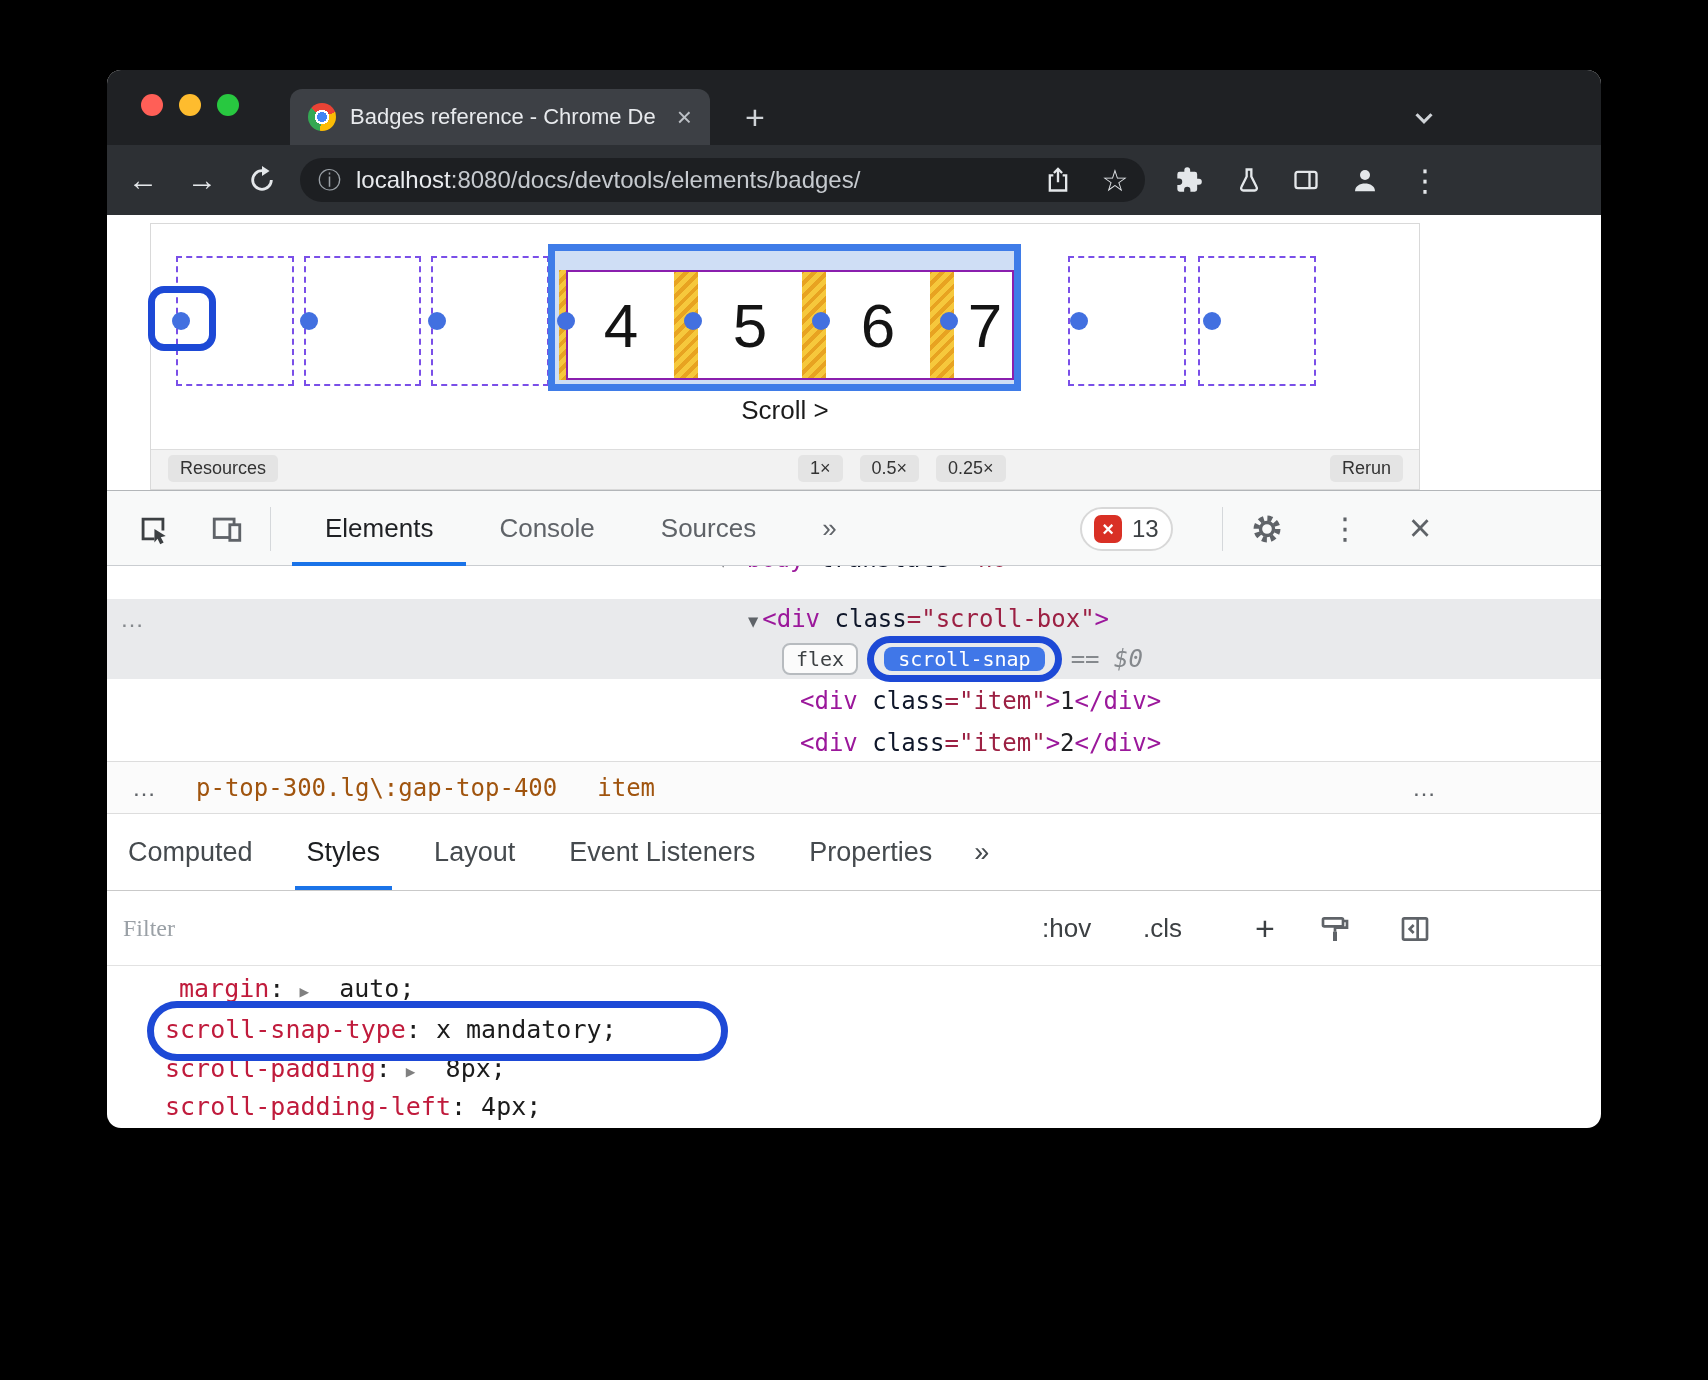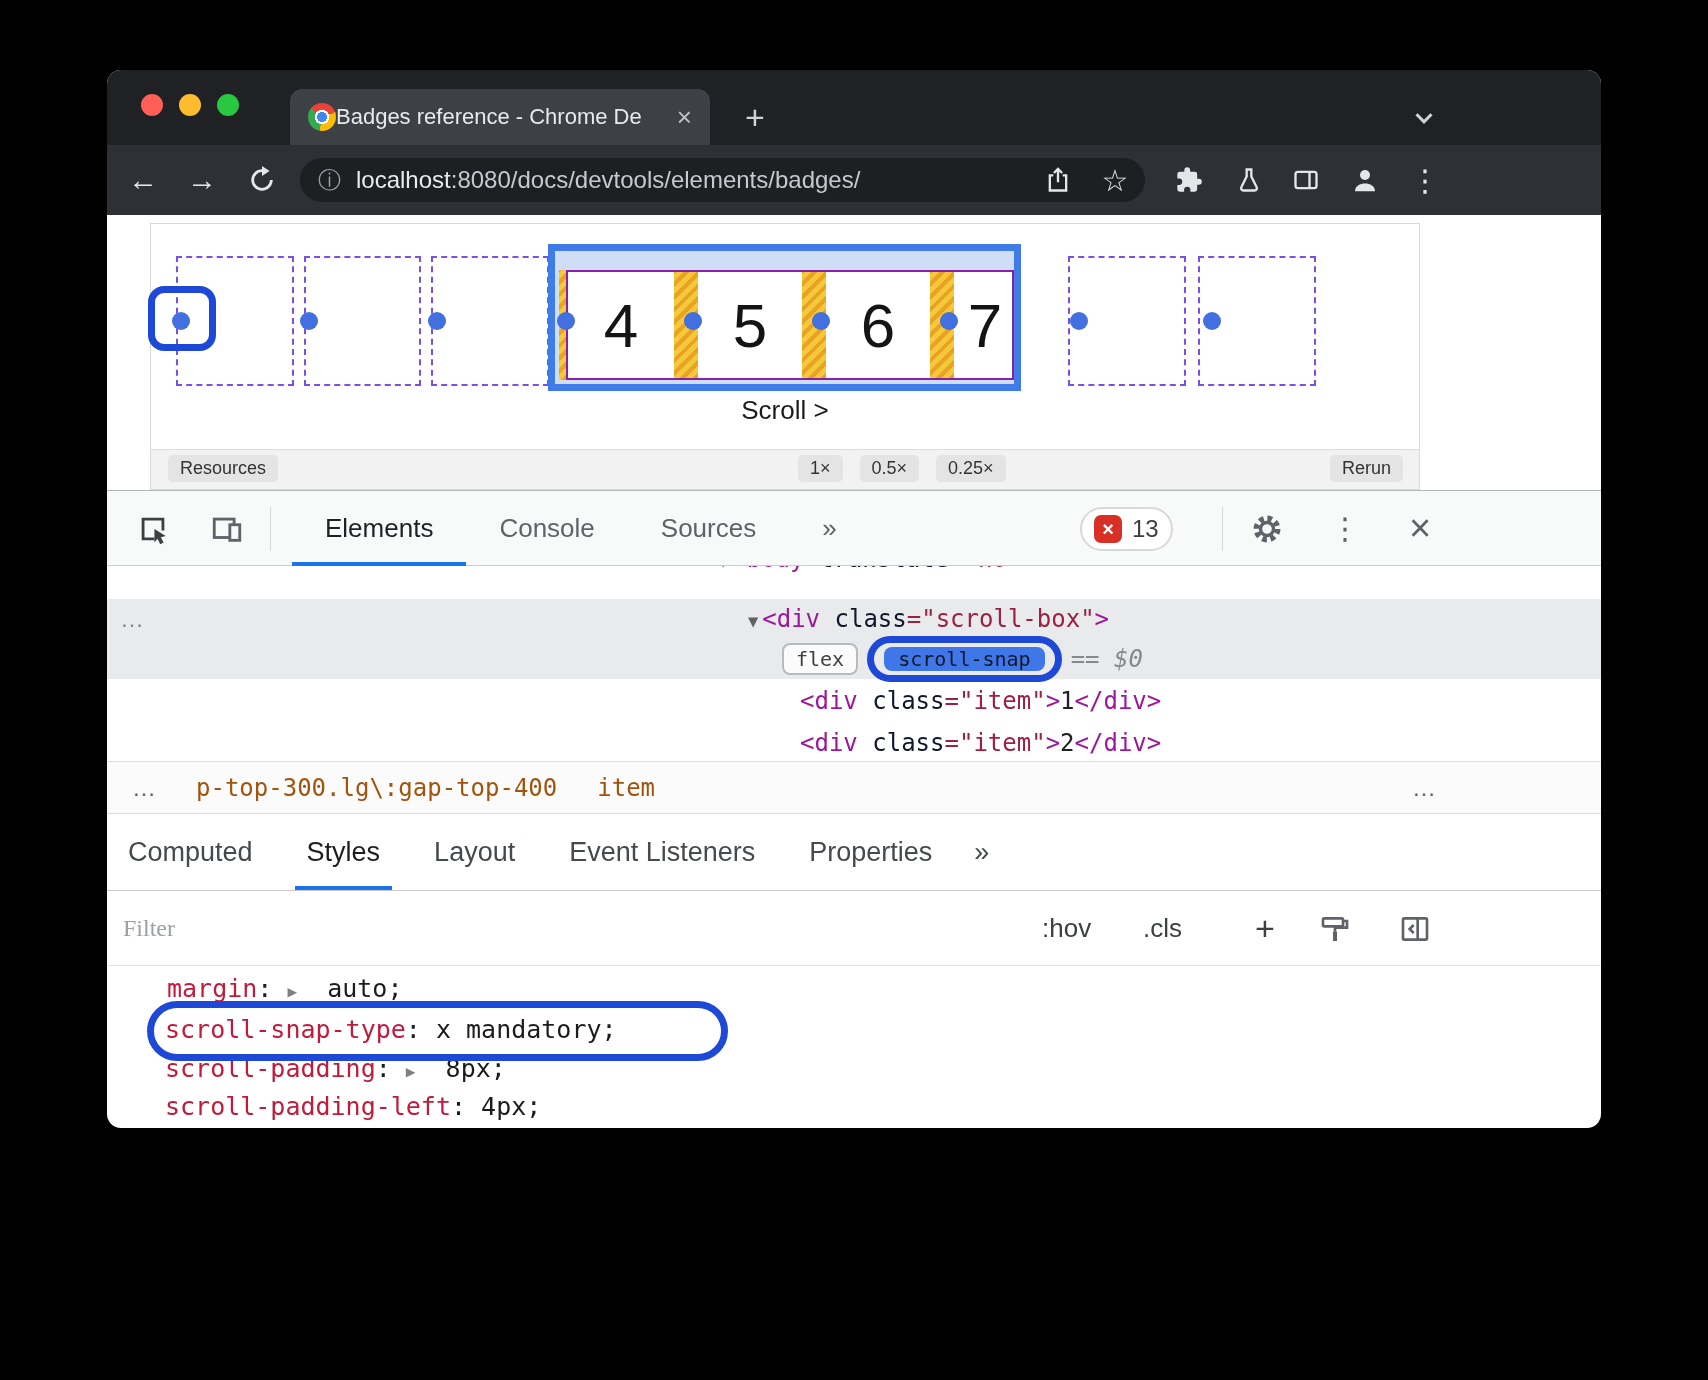--- a/index.html
+++ b/index.html
@@ -7,21 +7,21 @@
 body{width:1708px;height:1380px;position:relative;font-family:"Liberation Sans",sans-serif;overflow:hidden}
 .window{position:absolute;left:107px;top:70px;width:1494px;height:1058px;border-radius:14px;overflow:hidden;background:#fff}
 
 
 .titlebar{position:absolute;left:0;top:0;width:100%;height:75px;background:#1f2124}
 .traffic{position:absolute;left:34px;top:24px;display:flex;gap:16px}
 .tl{width:22px;height:22px;border-radius:50%}
 .tl.r{background:#ff5f57}.tl.y{background:#febc2e}.tl.g{background:#28c840}
 .tab{position:absolute;left:183px;top:19px;width:420px;height:56px;background:#3d4045;border-radius:12px 12px 0 0;display:flex;align-items:center;padding:0 18px;color:#e8eaed}
 .favicon{width:28px;height:28px;border-radius:50%;flex:none;background:radial-gradient(circle,#4285f4 0 26%,#fff 26% 37%,rgba(0,0,0,0) 37%),conic-gradient(from -50deg,#ea4335 0 120deg,#fbbc05 0 240deg,#34a853 0 360deg)}
-.tab-title{font-size:22px;flex:1;white-space:nowrap;overflow:hidden}
+.tab-title{margin-left:14px;font-size:22px;flex:1;white-space:nowrap;overflow:hidden}
 .tab-close{font-size:26px;color:#bdc1c6;margin-left:6px}
 .newtab{position:absolute;left:628px;top:31px;width:40px;height:34px;font-size:34px;line-height:32px;text-align:center;color:#cfd3d7}
 .tb-chevron{position:absolute;left:1302px;top:33px;width:30px;height:30px}
 
 
 .nav{position:absolute;left:0;top:75px;width:100%;height:70px;background:#2d3034}
 .nav-ic{position:absolute;top:0;height:70px;width:44px;display:flex;align-items:center;justify-content:center;font-size:30px;color:#e4e7ea}
 .urlbar{position:absolute;left:193px;top:13px;width:845px;height:44px;border-radius:22px;background:#1d1f22;display:flex;align-items:center;padding:0 18px}
 .urlinfo{font-size:23px;color:#9aa0a6;margin-right:15px}
 .urltext{font-size:24px;color:#e8eaed;white-space:nowrap}
@@ -58,21 +58,21 @@
 .errcount{margin-left:10px;font-size:24px;color:#3c4043}
 
 .codeline{position:absolute;font-family:"DejaVu Sans Mono",monospace;font-size:24px;line-height:40px;white-space:pre;z-index:2}
 .tg{color:#9b189b}.at{color:#0f172a}.av{color:#9c2043}.tx{color:#202124}
 .xarrow{color:#5f6368;font-size:17px;margin-right:4px}
 .grayband{position:absolute;left:0;top:108px;width:100%;height:80px;background:#e9eaec;z-index:1}
 .tree-ellipsis{position:absolute;left:13px;top:108px;line-height:40px;font-size:24px;color:#85898d;z-index:2}
 .badgerow{position:absolute;left:675px;top:146px;height:44px;display:flex;align-items:center;gap:26px;z-index:2}
 .bflex{border:2px solid #b7bbbf;border-radius:8px;padding:2px 12px;font-family:"DejaVu Sans Mono",monospace;font-size:20px;color:#3c4043;background:#fbfbfb}
 .bsnapwrap{position:relative;display:inline-block}
-.bsnap{border-radius:8px;padding:0 14px;font-family:"DejaVu Sans Mono",monospace;font-size:20px;color:#0f172a;background:var(--badge_blue,#4077e8);display:inline-block}
+.bsnap{border-radius:8px;padding:0 14px;font-family:"DejaVu Sans Mono",monospace;font-size:20px;color:#ffffff;background:var(--badge_blue,#4077e8);display:inline-block}
 .ringbadge{position:absolute;left:-17px;right:-17px;top:-11px;bottom:-11px;border:7px solid var(--annotation_blue,#1d49d6);border-radius:28px;pointer-events:none}
 .eqhint{font-family:"DejaVu Sans Mono",monospace;font-size:24px;color:#85898d;font-style:italic}
 
 .crumbs{position:absolute;left:0;top:270px;width:100%;height:53px;background:#fbfbfb;border-top:1px solid #ddd;border-bottom:1px solid #ddd;display:flex;align-items:center;font-family:"DejaVu Sans Mono",monospace;font-size:24px;gap:40px;padding-left:25px;white-space:nowrap;overflow:hidden;z-index:5}
 .crumb-ellipsis{color:#5f6368;font-family:"Liberation Sans",sans-serif}
 .c1,.c3{color:#a0540e}.c2{color:#8c2f10}
 .crumbs .rell{position:absolute;left:1305px;top:0;height:51px;display:flex;align-items:center}
 
 .stabs{position:absolute;left:0;top:323px;width:100%;height:77px;background:#fff;border-bottom:1px solid #c9c9c9;display:flex;padding-left:9px;z-index:5}
 .stab{padding:0 12px;margin-right:30px;display:flex;align-items:center;font-size:27px;color:#454a4e}
@@ -302,21 +302,21 @@
       </span>
       <span class="fitem" style="left:1292px">
         <svg width="32" height="32" viewBox="0 0 24 24" fill="none" stroke="#5f6368" stroke-width="2">
             <rect x="3" y="4" width="18" height="16" rx="1"></rect>
             <line x1="14" y1="4" x2="14" y2="20"></line>
             <path d="M11 9l-3 3 3 3"></path>
           </svg>
       </span>
     </div>
 
-    <div class="rulerow" style="left:60px;top:478px"><span class="sp">margin</span><span class="sv">: </span><span class="exp">▶</span><span class="sv" style="visibility:hidden">: </span><span class="sv">auto;</span></div>
+    <div class="rulerow" style="left:72px;top:478px"><span class="sp">margin</span><span class="sv">: </span><span class="exp">▶</span><span class="sv" style="visibility:hidden">: </span><span class="sv">auto;</span></div>
 
     <div class="rulerow" style="left:58px;top:519px"><span class="sp">scroll-snap-type</span><span class="sv">: </span><span class="sv">x mandatory;</span></div>
 
     <div class="rulerow" style="left:58px;top:558px"><span class="sp">scroll-padding</span><span class="sv">: </span><span class="exp">▶</span><span class="sv" style="visibility:hidden">: </span><span class="sv">8px;</span></div>
 
     <div class="rulerow" style="left:58px;top:596px"><span class="sp">scroll-padding-left</span><span class="sv">: </span><span class="sv">4px;</span></div>
 
     <div class="ringrule"></div>
   </div>
 

